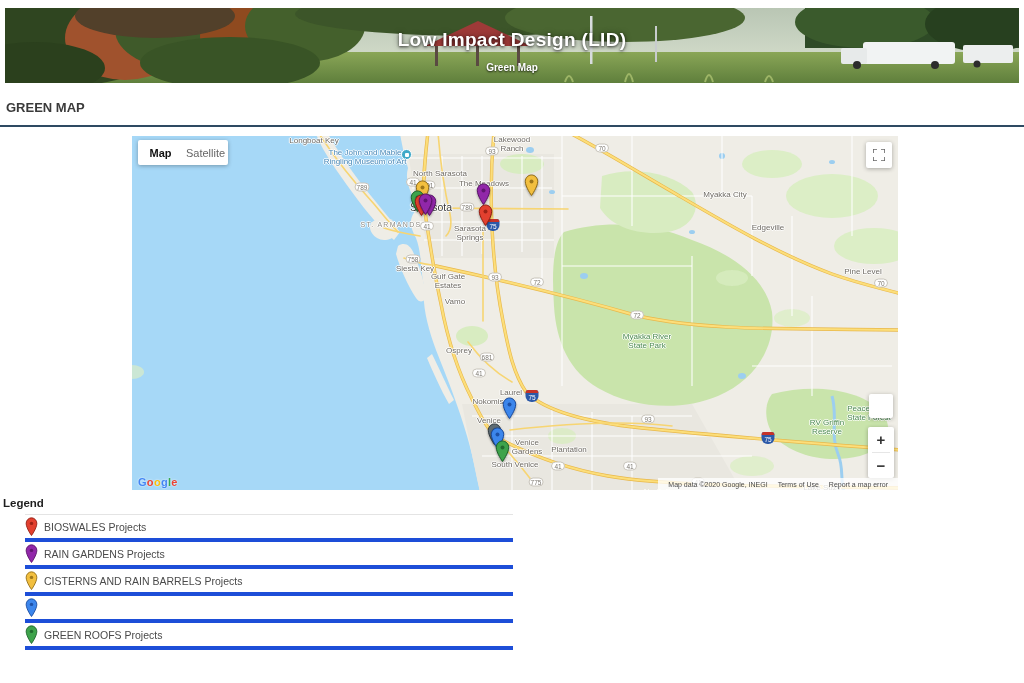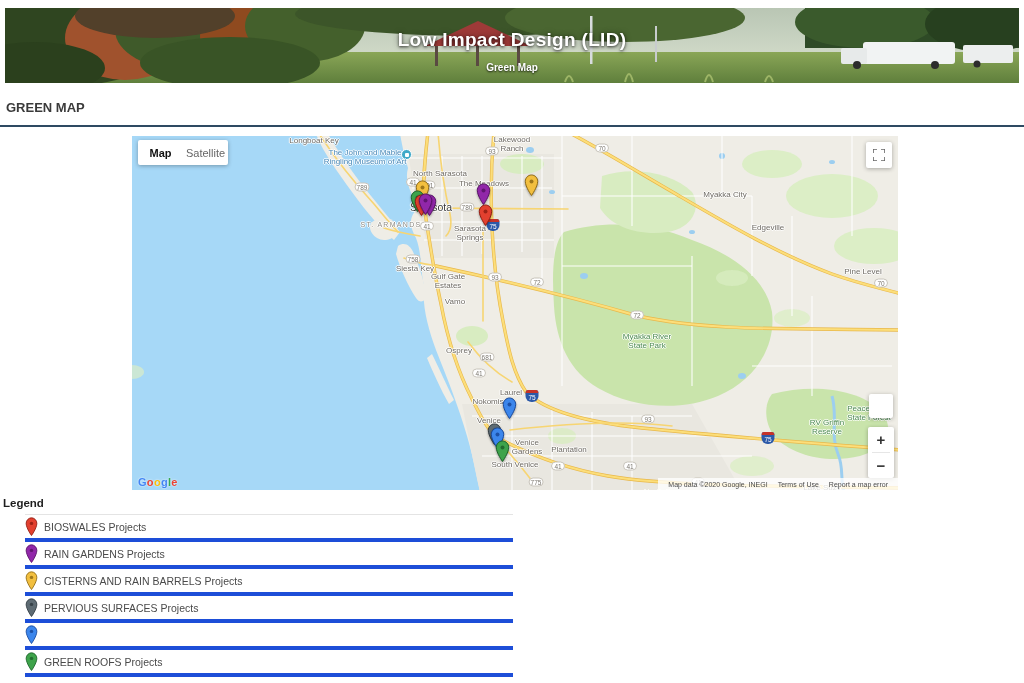--- a/index.html
+++ b/index.html
@@ -479,29 +479,20 @@
         <svg width="13" height="19" viewBox="0 0 15 22">
           <path d="M7.5,21.5C7.5,21.5 1.3,12.8 1.3,7.4C1.3,3.9 4.1,1 7.5,1C10.9,1 13.7,3.9 13.7,7.4C13.7,12.8 7.5,21.5 7.5,21.5Z" fill="#F2BF3F" stroke="#8F6A14" stroke-width="1"></path>
           <circle cx="7.5" cy="7.4" r="2" fill="#8F6A14" opacity="0.85"></circle>
         </svg>
       </span>
       <span class="ltext">CISTERNS AND RAIN BARRELS Projects</span>
     </div>
     <div class="lrow">
       <span class="lpin">
         <svg width="13" height="19" viewBox="0 0 15 22">
-          <path d="M7.5,21.5C7.5,21.5 1.3,12.8 1.3,7.4C1.3,3.9 4.1,1 7.5,1C10.9,1 13.7,3.9 13.7,7.4C13.7,12.8 7.5,21.5 7.5,21.5Z" fill="#5E6B73" stroke="#2F3A41" stroke-width="1"></path>
-          <circle cx="7.5" cy="7.4" r="2" fill="#2F3A41" opacity="0.85"></circle>
-        </svg>
-      </span>
-      <span class="ltext">PERVIOUS SURFACES Projects</span>
-    </div>
-    <div class="lrow">
-      <span class="lpin">
-        <svg width="13" height="19" viewBox="0 0 15 22">
           <path d="M7.5,21.5C7.5,21.5 1.3,12.8 1.3,7.4C1.3,3.9 4.1,1 7.5,1C10.9,1 13.7,3.9 13.7,7.4C13.7,12.8 7.5,21.5 7.5,21.5Z" fill="#3C86EC" stroke="#17489B" stroke-width="1"></path>
           <circle cx="7.5" cy="7.4" r="2" fill="#17489B" opacity="0.85"></circle>
         </svg>
       </span>
     </div>
     <div class="lrow">
       <span class="lpin">
         <svg width="13" height="19" viewBox="0 0 15 22">
           <path d="M7.5,21.5C7.5,21.5 1.3,12.8 1.3,7.4C1.3,3.9 4.1,1 7.5,1C10.9,1 13.7,3.9 13.7,7.4C13.7,12.8 7.5,21.5 7.5,21.5Z" fill="#3EA34B" stroke="#1C622A" stroke-width="1"></path>
           <circle cx="7.5" cy="7.4" r="2" fill="#1C622A" opacity="0.85"></circle>

